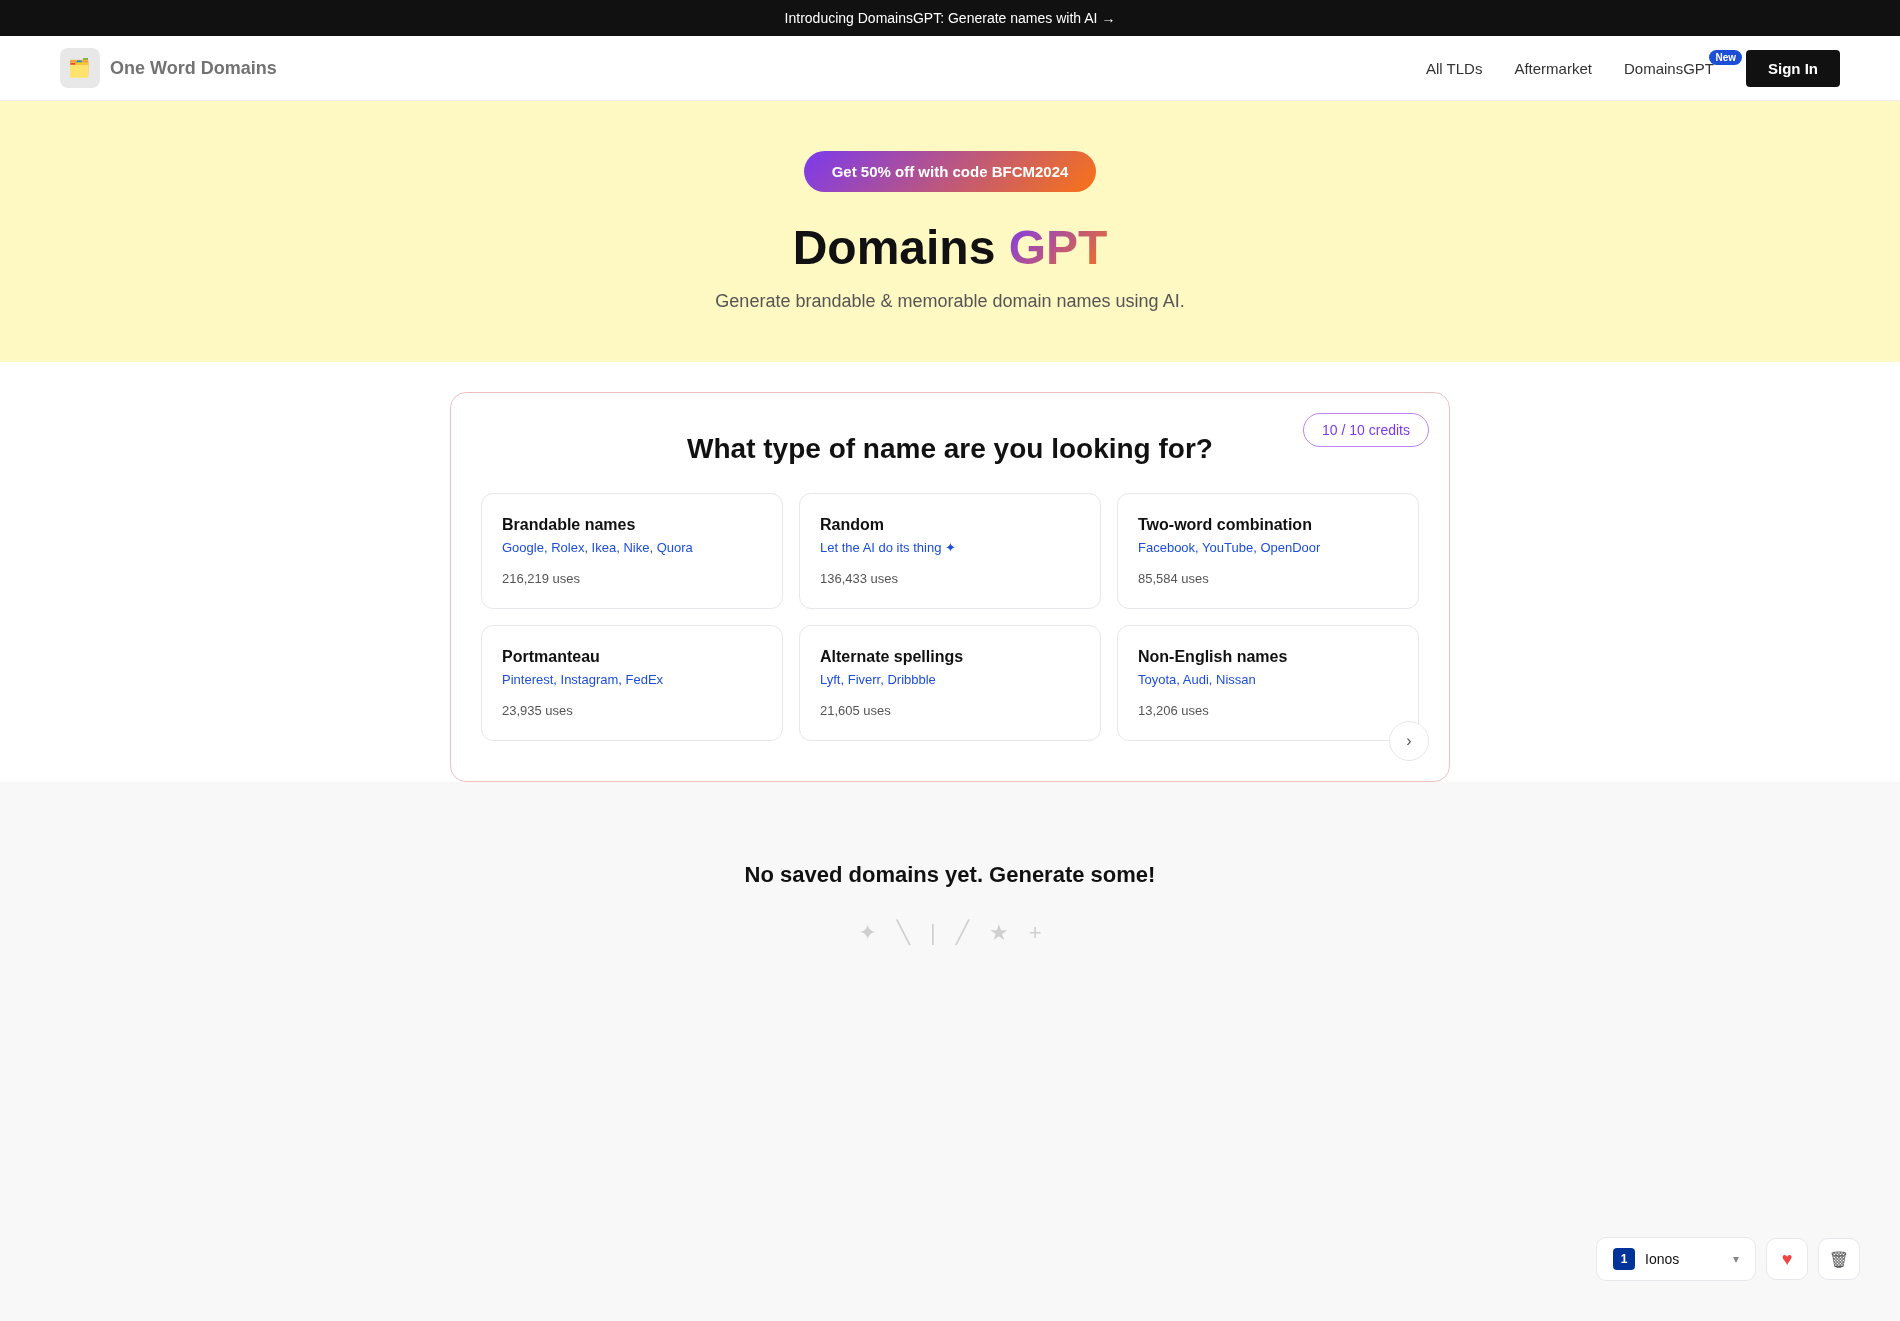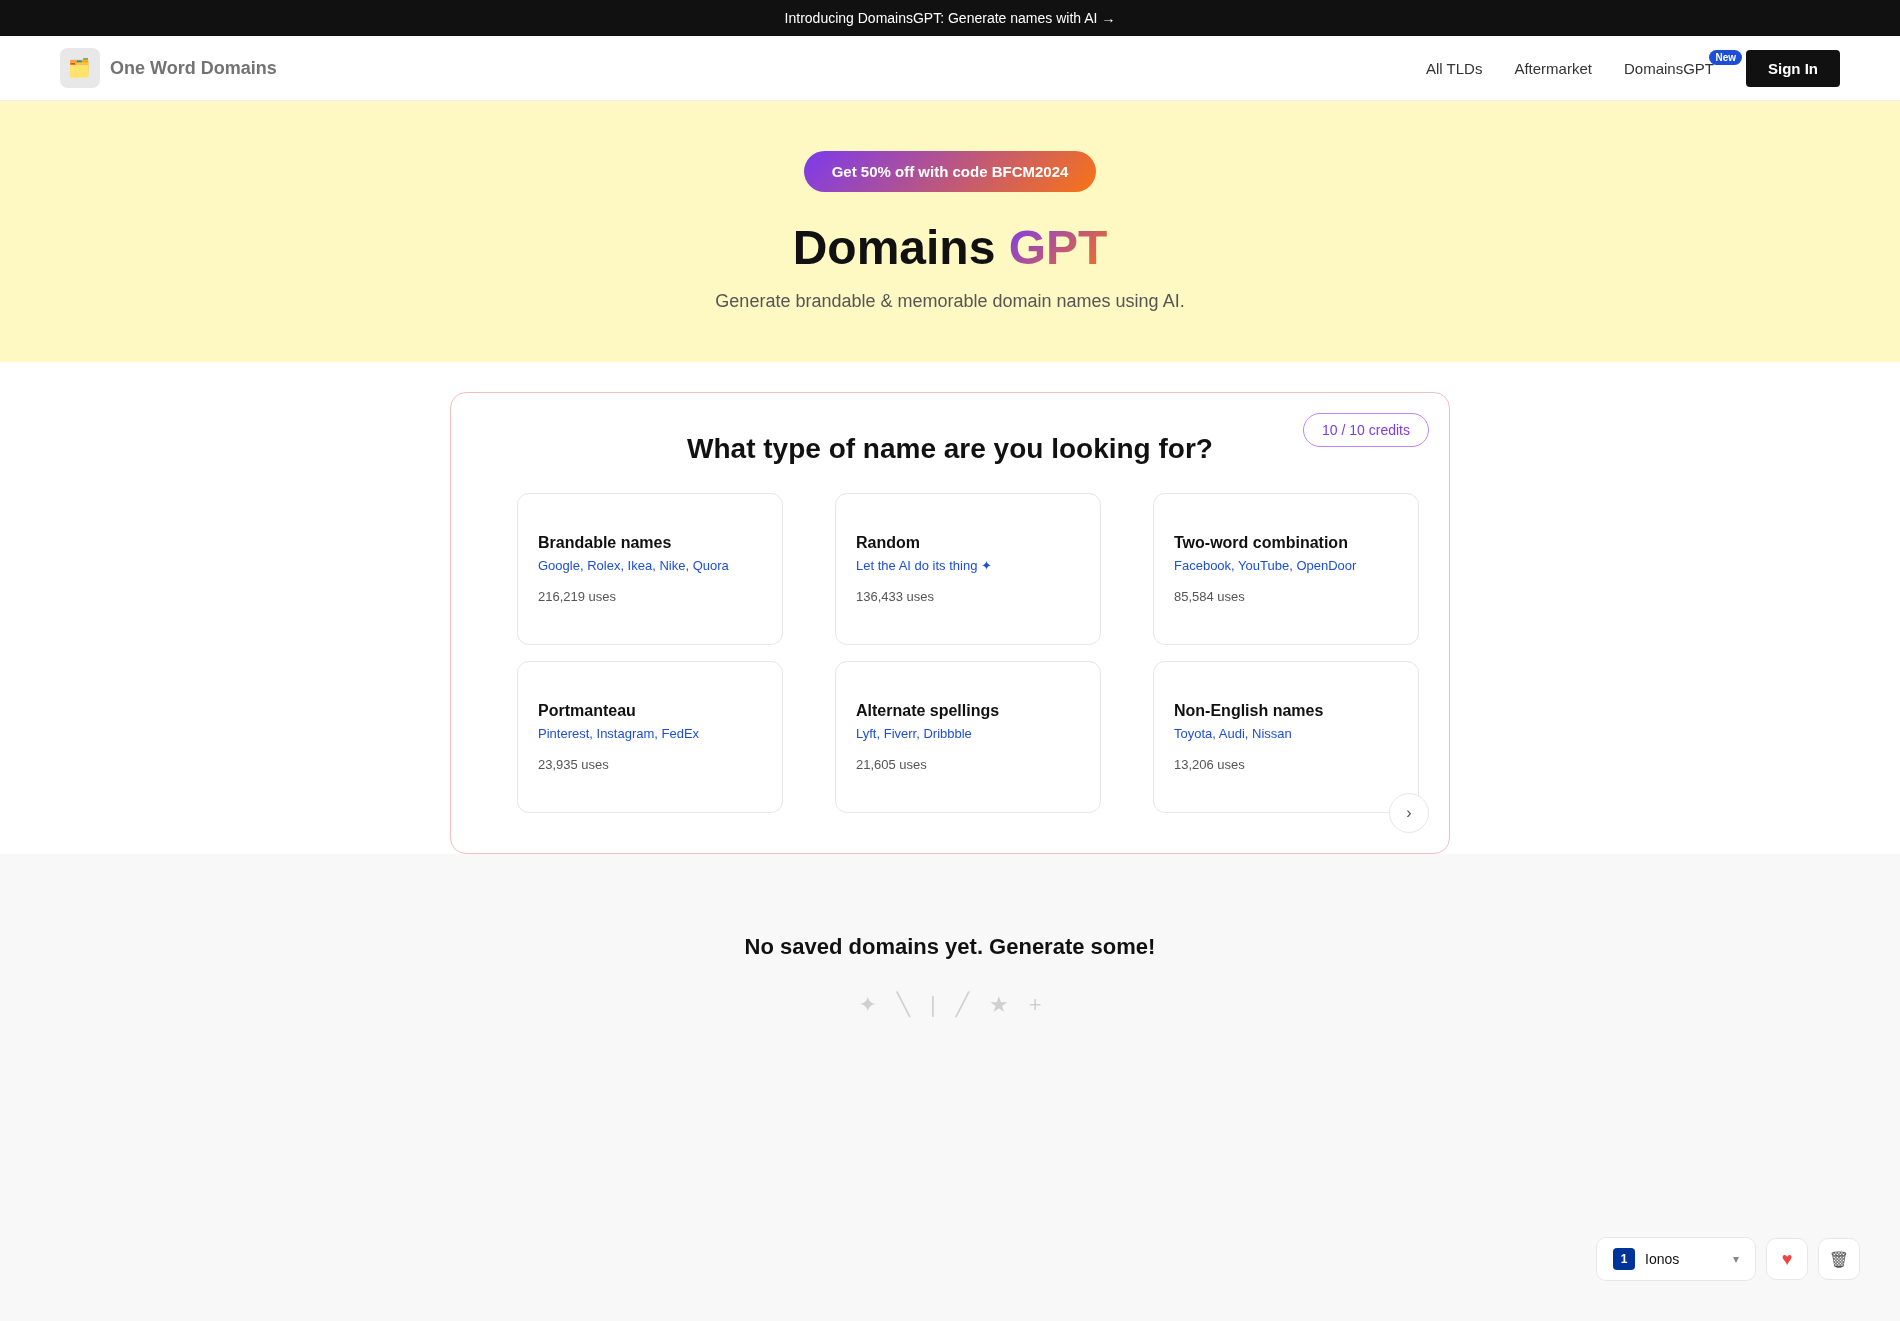--- a/index.html
+++ b/index.html
@@ -154,25 +154,24 @@
       margin-top: 10px;
     }
     .name-type-grid {
       display: grid;
       grid-template-columns: 1fr 1fr 1fr;
       gap: 16px;
     }
     .name-type-card {
       border: 1.5px solid #e5e7eb;
       border-radius: 12px;
-      padding: 40px 20px;
+      padding: 22px 20px;
       background: #fff;
       cursor: pointer;
       transition: border-color 0.2s;
-      margin-left: 36px;
     }
     .name-type-title {
       font-size: 16px;
       font-weight: 700;
       color: #111;
       margin-bottom: 6px;
     }
     .name-type-examples {
       font-size: 13px;
       color: #1d4ed8;

